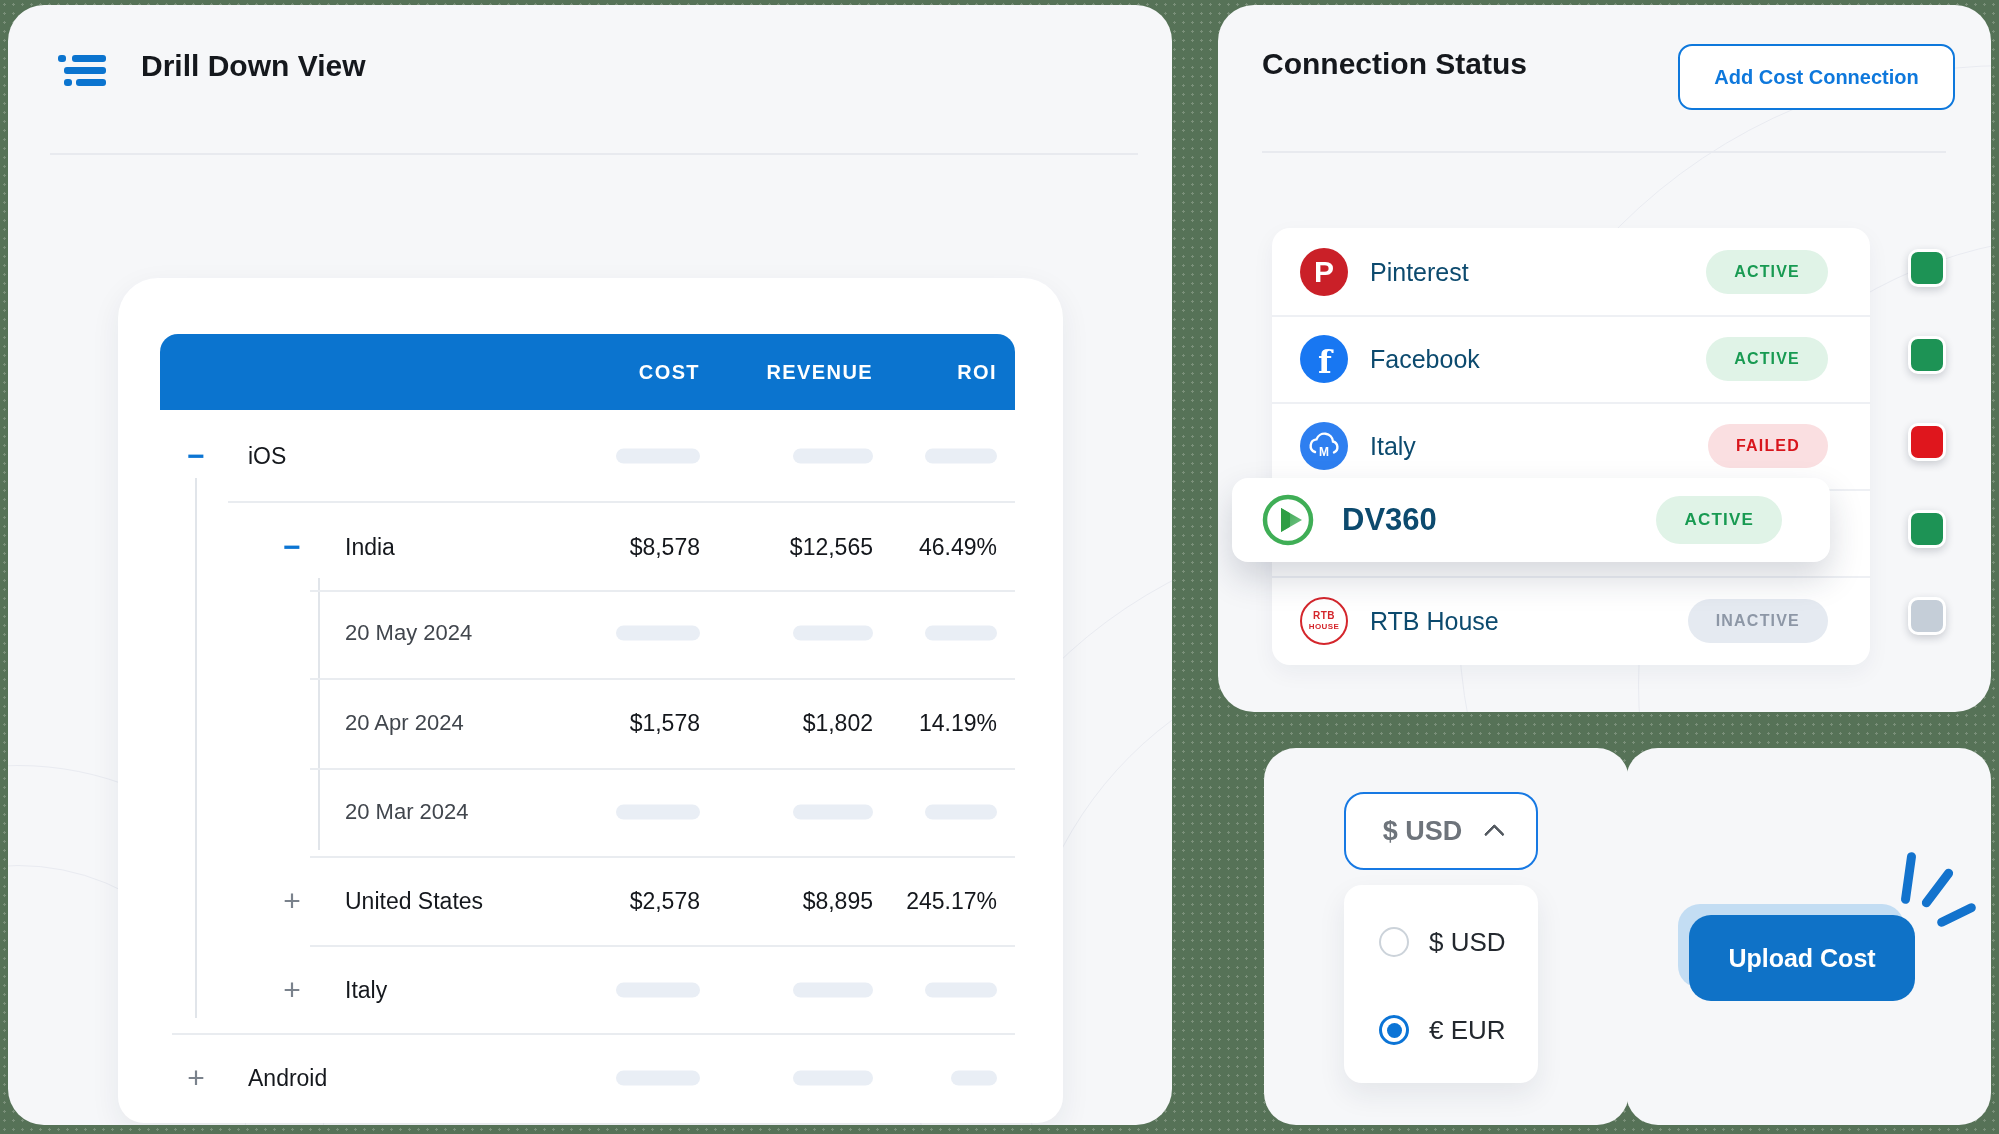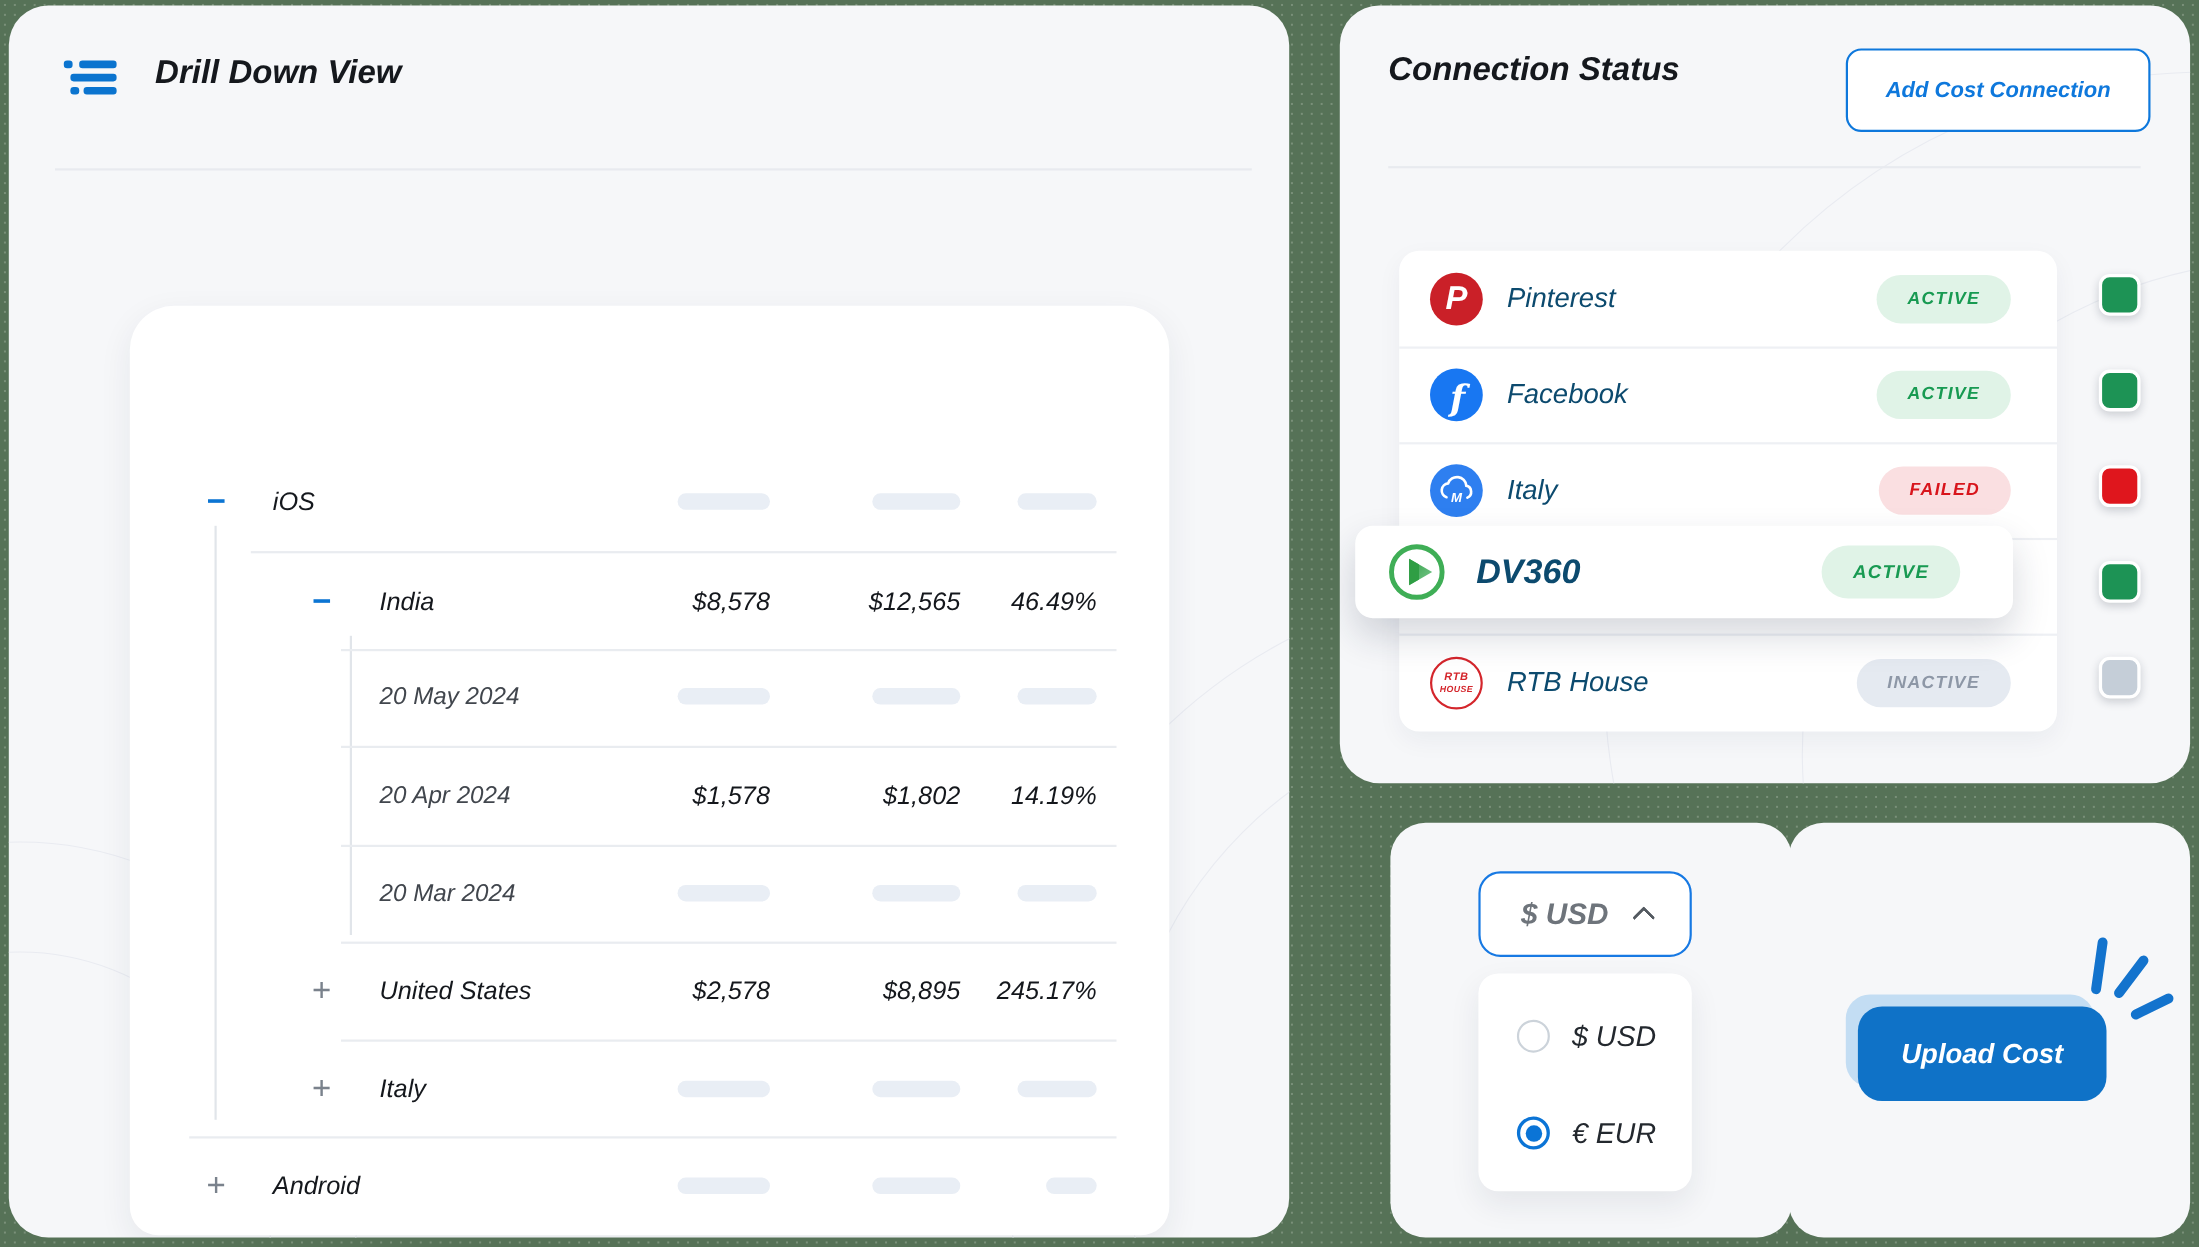--- a/index.html
+++ b/index.html
@@ -5,21 +5,21 @@
   html,body{margin:0;padding:0;background:#567257;}
   *{box-sizing:border-box;}
   .stage{
     position:relative;width:1999px;height:1134px;overflow:hidden;
     background-color:#567257;
     background-image:radial-gradient(rgba(216,222,211,0.28) 1.2px, transparent 1.4px);
     background-size:9px 9px;
     font-family:"Liberation Sans", sans-serif;
     color:#16191e;
   }
-  .panel{position:absolute;background:#f6f7f9;border-radius:36px;overflow:hidden;font-style:italic;}
+  .panel{position:absolute;background:#f6f7f9;border-radius:36px;overflow:hidden;}
   .deco{position:absolute;border:1.5px solid #e9ebf1;border-radius:50%;pointer-events:none;}
 
   
   .drill-panel{left:8px;top:5px;width:1164px;height:1120px;}
   .drill-header-icon{position:absolute;left:50px;top:50px;width:48px;height:32px;}
   .drill-header-icon .bar{position:absolute;background:#0b74cf;border-radius:3px;height:7px;}
   .drill-header-icon .b1{left:14px;top:0;width:34px;}
   .drill-header-icon .s1{left:0;top:0;width:8px;}
   .drill-header-icon .b2{left:6px;top:12px;width:42px;}
   .drill-header-icon .b3{left:18px;top:24px;width:30px;}
@@ -46,21 +46,21 @@
   .val-cost{right:363px;} .val-revenue{right:190px;} .val-roi{right:66px;}
   .pill{position:absolute;top:50%;transform:translateY(-50%);height:15px;border-radius:8px;background:#e9eef5;}
   .pill-cost{right:363px;width:84px;} .pill-revenue{right:190px;width:80px;} .pill-roi{right:66px;width:72px;}
   .pill-roi-short{right:66px;width:46px;}
   .tdiv{position:absolute;height:2px;background:#e9ecf0;}
   .treeline{position:absolute;width:2px;background:#e1e5ea;}
 
   
   .conn-panel{left:1218px;top:5px;width:773px;height:707px;padding-left:44px;}
   .conn-title{position:absolute;left:44px;top:42px;font-size:30px;font-weight:700;color:#15181d;}
-  .add-btn{position:absolute;left:460px;top:39px;width:277px;height:76px;background:#ffffff;border:2px solid #0e78dc;
+  .add-btn{position:absolute;left:460px;top:39px;width:277px;height:66px;background:#ffffff;border:2px solid #0e78dc;
     border-radius:14px;color:#0e78dc;font-weight:700;font-size:20px;display:flex;align-items:center;justify-content:center;cursor:pointer;}
   .conn-hdiv{left:44px;top:146px;width:684px;}
   .conn-list{position:absolute;left:54px;top:223px;width:598px;height:437px;background:#fff;border-radius:18px;
     box-shadow:0 8px 22px rgba(28,42,74,.05);}
   .conn-row{position:absolute;left:0;width:598px;height:87px;}
   .cr1{top:0;} .cr2{top:87px;} .cr3{top:174px;} .cr5{top:348px;height:89px;}
   .conn-div{position:absolute;left:0;width:598px;height:2px;background:#eef0f4;}
   .cicon{position:absolute;left:28px;top:50%;transform:translateY(-50%);width:48px;height:48px;border-radius:50%;
     display:flex;align-items:center;justify-content:center;}
   .cicon.pinterest{background:#ca2028;color:#fff;font-weight:700;font-size:30px;}
@@ -128,20 +128,25 @@
         <div class="bar b1"></div>
       <div class="bar b2"></div>
       <div class="bar s3"></div>
         <div class="bar b3"></div>
     </div>
     <div class="drill-title">Drill Down View</div>
     <div class="hdiv drill-hdiv"></div>
 
     <div class="table-card">
 
+      <div class="thead">
+        <div class="th th-cost">COST</div>
+        <div class="th th-revenue">REVENUE</div>
+        <div class="th th-roi">ROI</div>
+      </div>
 
       <div class="treeline" style="left:77px;top:200px;height:540px;"></div>
       <div class="treeline" style="left:200px;top:300px;height:272px;"></div>
 
       <div class="trow" style="top:134px;">
         <div class="toggle minus tg-l0">−</div>
         <div class="rowlabel lbl-l0">iOS</div>
         <div class="pill pill-cost"></div>
         <div class="pill pill-revenue"></div>
         <div class="pill pill-roi"></div>

